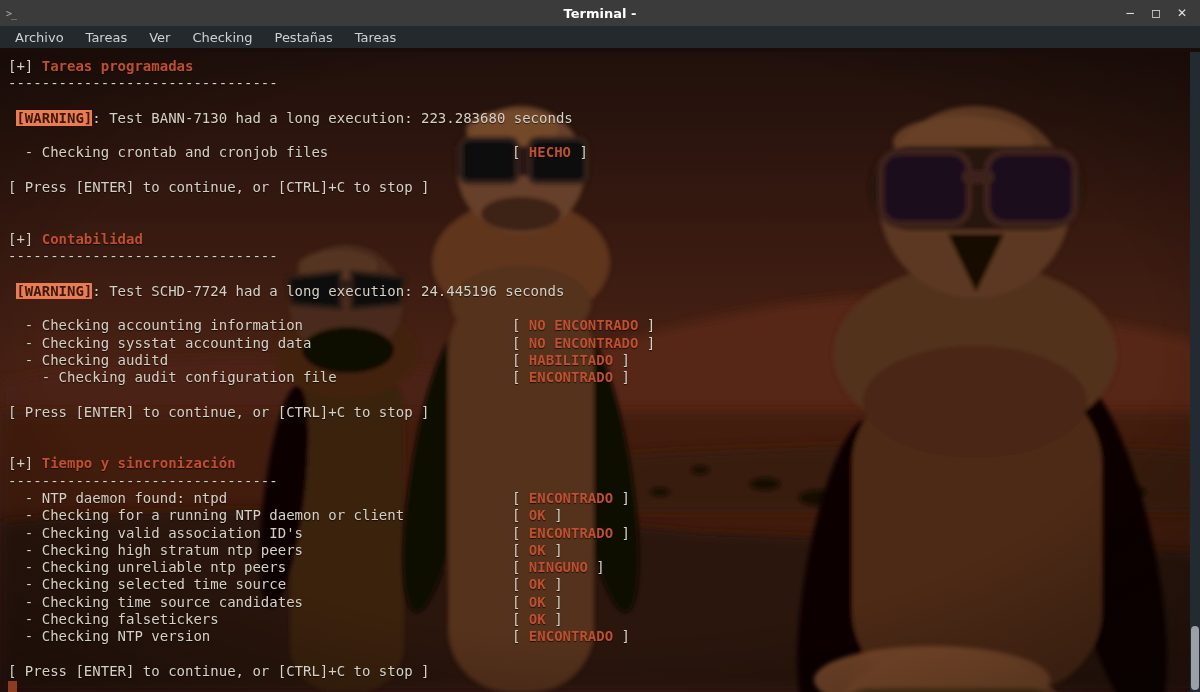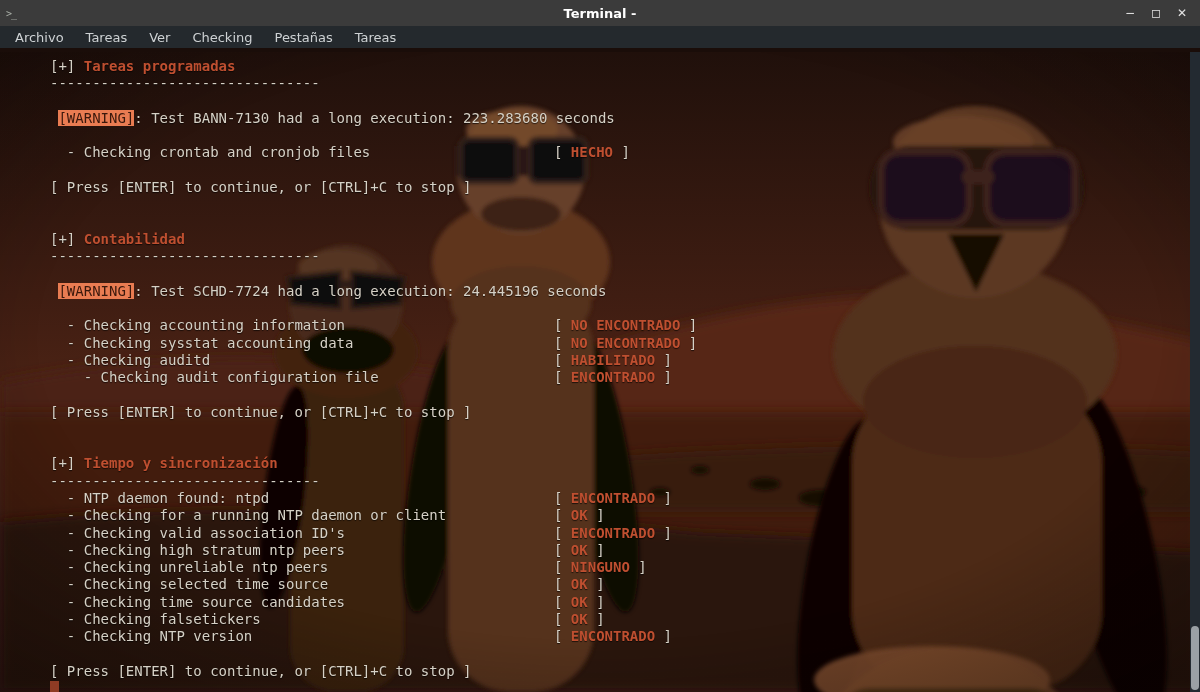--- a/index.html
+++ b/index.html
@@ -21,23 +21,23 @@
   .menu-item{padding:4px 11px;font-size:13px;color:#ced2d4;}
   
   .terminal{position:absolute;top:52px;left:0;right:0;bottom:0;background:#2a130e;overflow:hidden;}
   .scene{position:absolute;inset:0;width:100%;height:100%;}
   .scrollbar{position:absolute;top:0;right:0;bottom:0;width:10px;background:#232a31;}
   .scroll-thumb{position:absolute;left:1px;bottom:2px;width:8px;height:64px;background:#9aa0a5;border-radius:4px;}
   .content{position:absolute;top:0;left:0;right:10px;bottom:0;padding:6px 0 0 8px;
            font-family:"DejaVu Sans Mono",monospace;font-size:14px;line-height:17.29px;
            color:var(--term-text,#d6d1c6);white-space:pre;
            text-shadow:0 1px 1px rgba(0,0,0,.65);}
-  .line{position:relative;height:17.29px;margin-left:42px;}
+  .line{position:relative;height:17.29px;}
   .accent{color:var(--accent,#bf4f30);font-weight:bold;}
-  .badge{background:var(--warn-bg,#e97c52);color:var(--warn-fg,#3a180c);font-weight:normal;text-shadow:none;}
+  .badge{background:var(--warn-bg,#e97c52);color:var(--warn-fg,#3a180c);font-weight:bold;text-shadow:none;}
   .status-cell{position:absolute;left:504px;top:0;}
   .cursor-block{display:inline-block;width:9px;height:14px;margin-top:1px;
                 background:var(--cursor,#8f3b24);vertical-align:top;}
 </style>
 </head>
 <body>
 
 <div class="window">
 
   <div class="titlebar">

